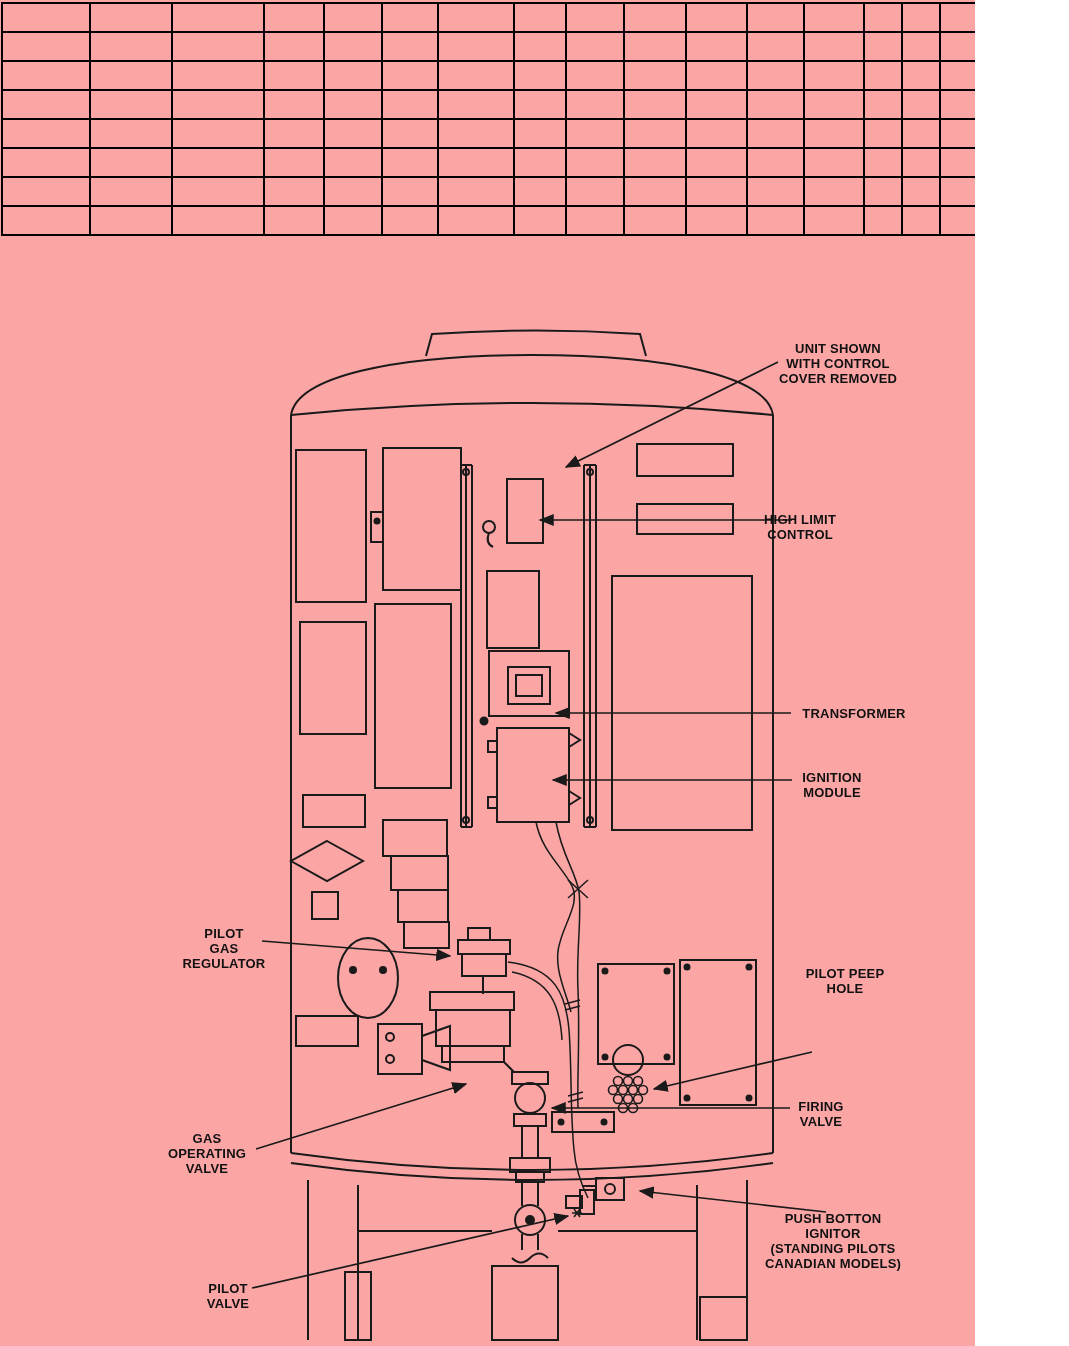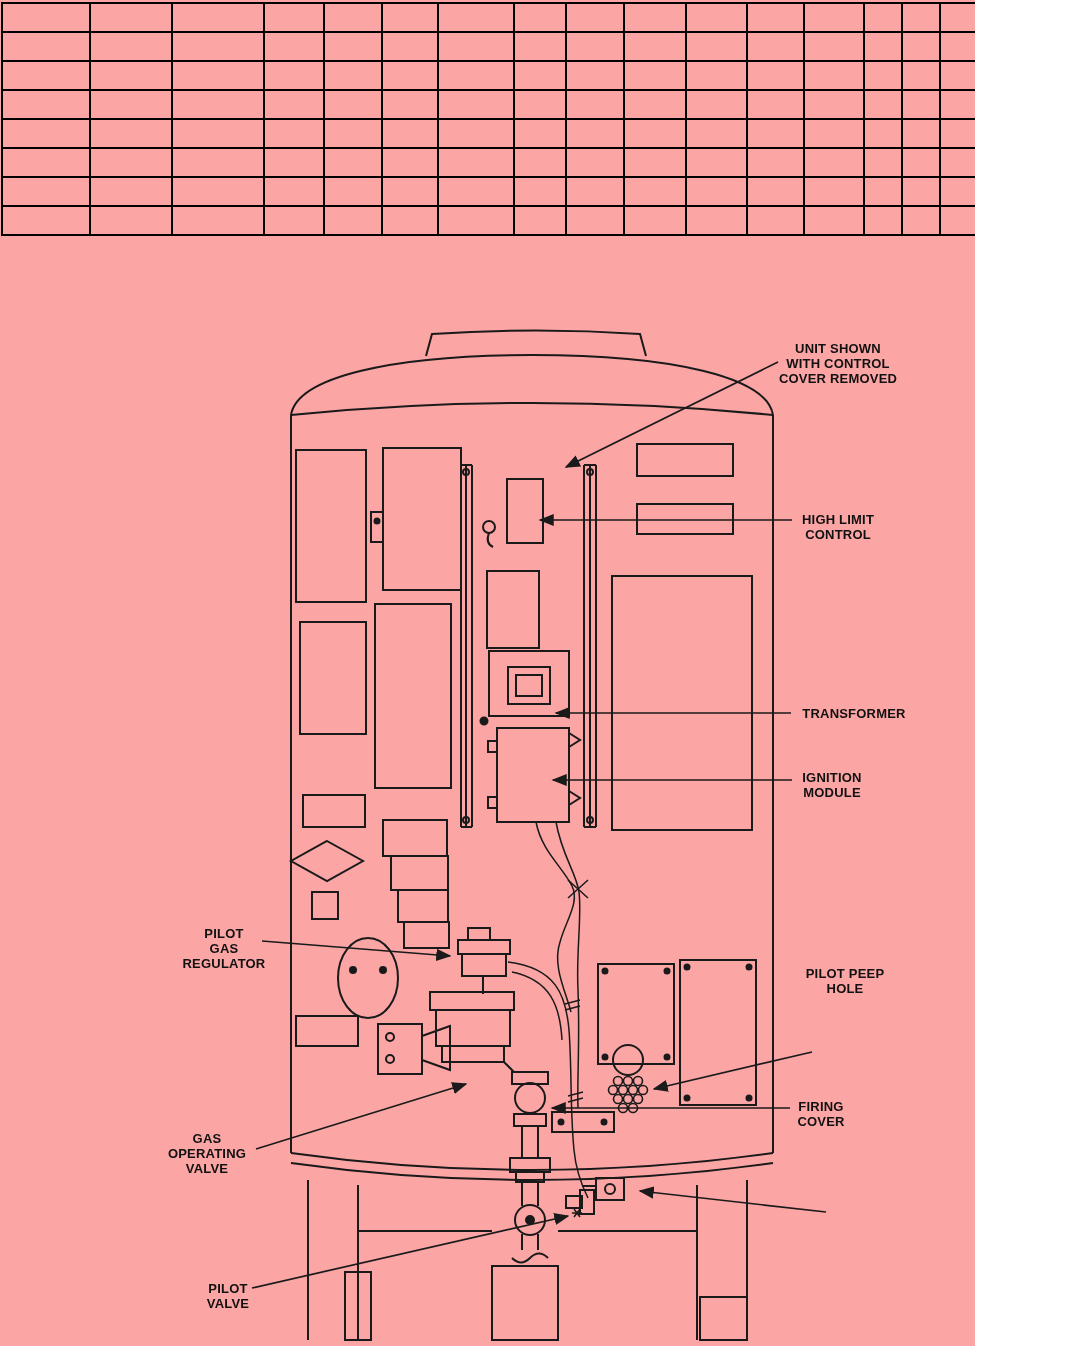--- a/index.html
+++ b/index.html
@@ -342,30 +342,34 @@
       <path d="M790,1108 L552,1108" marker-end="url(#arr)"></path>
       <path d="M256,1149 L466,1084" marker-end="url(#arr)"></path>
       <path d="M826,1212 L640,1191" marker-end="url(#arr)"></path>
       <path d="M252,1288 L568,1216" marker-end="url(#arr)"></path>
     </g>
   </svg>
 
   <div class="lbl" style="left:838px;top:341px">UNIT SHOWN
 WITH CONTROL
 COVER REMOVED</div>
-  <div class="lbl" style="left:838px;top:512px">HIGH LIMIT
+  <div class="lbl" style="left:800px;top:512px">HIGH LIMIT
 CONTROL</div>
   <div class="lbl" style="left:854px;top:706px">TRANSFORMER</div>
   <div class="lbl" style="left:832px;top:770px">IGNITION
 MODULE</div>
   <div class="lbl" style="left:224px;top:926px">PILOT
 GAS
 REGULATOR</div>
   <div class="lbl" style="left:845px;top:966px">PILOT PEEP
 HOLE</div>
   <div class="lbl" style="left:821px;top:1099px">FIRING
-COVER</div>
+VALVE</div>
   <div class="lbl" style="left:207px;top:1131px">GAS
 OPERATING
 VALVE</div>
+  <div class="lbl" style="left:833px;top:1211px">PUSH BOTTON
+IGNITOR
+(STANDING PILOTS
+CANADIAN MODELS)</div>
   <div class="lbl" style="left:228px;top:1281px">PILOT
 VALVE</div>
 </div>
 
 </body></html>

